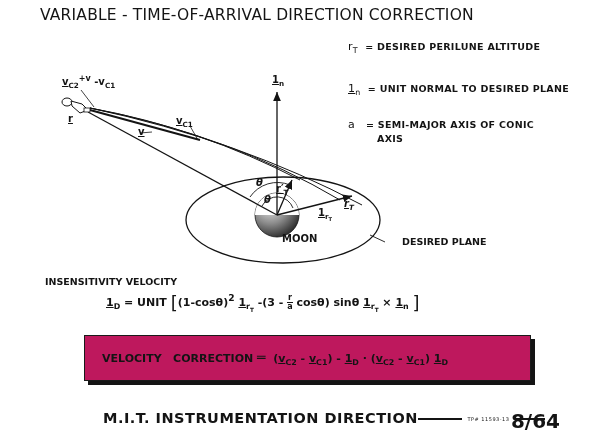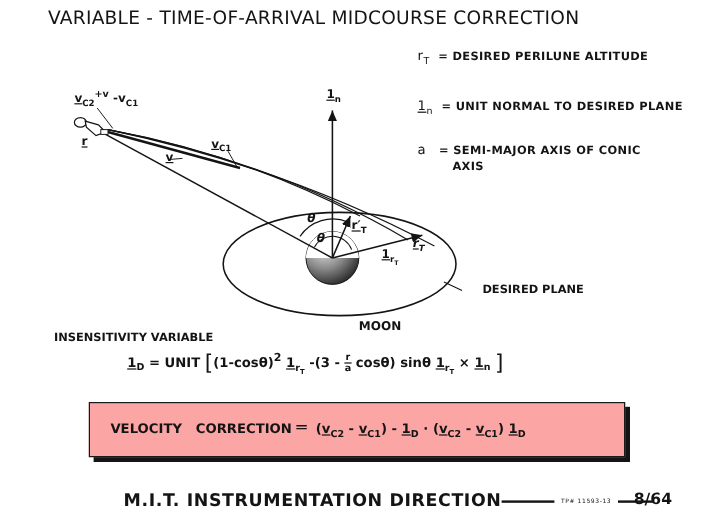--- a/index.html
+++ b/index.html
@@ -7,35 +7,35 @@
          font-family: "DejaVu Sans", sans-serif; color: #141414; }
   .abs { position: absolute; white-space: nowrap; }
   .title { left: 40px; top: 6px; font-size: 15.5px; letter-spacing: 0.2px; }
   .legend { font-size: 9.5px; font-weight: bold; letter-spacing: 0.3px; }
   .sym { font-size: 11px; font-weight: normal; }
   .ul { text-decoration: underline; }
   sub { font-size: 0.72em; }
   svg.diagram { position: absolute; left: 0; top: 0; }
   .insens-h { left: 45px; top: 276px; font-size: 9.5px; font-weight: bold; }
   .formula { left: 106px; top: 292px; font-size: 11px; font-weight: bold; }
-  .box { position: absolute; left: 74px; top: 335px; width: 445px; height: 44px;
-         border: 1.5px solid #1a1a1a; background: #fca5a5;
+  .box { position: absolute; left: 84px; top: 335px; width: 445px; height: 44px;
+         border: 1.5px solid #1a1a1a; background: #be185d;
          box-shadow: 4px 4px 0 #141414; }
   .box-text { position: absolute; left: 17px; top: 13px; font-size: 11px; font-weight: bold; white-space: nowrap; }
   .footer { top: 410px; left: 103px; font-size: 14.5px; font-weight: bold;
             font-family: "DejaVu Sans", sans-serif; letter-spacing: 0.5px; }
   .tp { font-size: 5px; font-weight: normal; vertical-align: middle; }
   .dash { display: inline-block; height: 2px; background: #141414; vertical-align: middle; }
-  .page { right: 40px; top: 409px; font-size: 13px; font-weight: bold; position: absolute; }
+  .page { right: 40px; top: 409px; font-size: 20px; font-weight: bold; position: absolute; }
   .lbl { font-size: 10px; font-weight: bold; }
 </style>
 </head>
 <body>
 
-<div class="abs title">VARIABLE - TIME-OF-ARRIVAL MIDCOURSE CORRECTION</div>
+<div class="abs title">VARIABLE - TIME-OF-ARRIVAL DIRECTION CORRECTION</div>
 
 <div class="abs legend" style="left:348px; top:40px;">
   <span class="sym"><span>r</span><sub>T</sub></span>
   &nbsp;<span>= DESIRED PERILUNE ALTITUDE</span>
 </div>
 <div class="abs legend" style="left:348px; top:82px;">
   <span class="sym ul"><span>1</span><sub>n</sub></span>
   &nbsp;<span>= UNIT NORMAL TO DESIRED PLANE</span>
 </div>
 <div class="abs legend" style="left:348px; top:106px; line-height:14px;margin-top:12px;">
@@ -94,27 +94,27 @@
 <div class="abs lbl" style="left:62px; top:74px;">
   <span class="ul">v</span><sub>C2</sub><sup style="font-size:8px">+v</sup>
   <span>-v</span><sub>C1</sub>
 </div>
 <div class="abs lbl ul" style="left:68px; top:113px;">r</div>
 <div class="abs lbl ul" style="left:138px; top:126px;">v</div>
 <div class="abs lbl" style="left:176px; top:115px;"><span class="ul">v</span><sub>C1</sub></div>
 <div class="abs lbl" style="left:272px; top:74px;"><span class="ul">1</span><sub>n</sub></div>
 <div class="abs lbl" style="left:256px; top:177px; font-style:italic;">θ</div>
 <div class="abs lbl" style="left:264px; top:194px; font-style:italic;">θ</div>
-<div class="abs lbl" style="left:293px; top:183px;"><span class="ul">r′</span><sub>T</sub></div>
+<div class="abs lbl" style="left:276px; top:183px;"><span class="ul">r′</span><sub>T</sub></div>
 <div class="abs lbl" style="left:344px; top:198px;font-style:italic;"><span class="ul">r</span><sub>T</sub></div>
 <div class="abs lbl" style="left:318px; top:207px;"><span class="ul">1</span><sub><span>r</span><sub>T</sub></sub></div>
-<div class="abs lbl" style="left:299px; top:233px;margin-top:34px;">MOON</div>
+<div class="abs lbl" style="left:282px; top:233px;">MOON</div>
 <div class="abs lbl" style="left:386px; top:236px; font-size:9.5px;padding-left:16px;">DESIRED PLANE</div>
 
-<div class="abs insens-h">INSENSITIVITY VARIABLE</div>
+<div class="abs insens-h">INSENSITIVITY VELOCITY</div>
 <div class="abs formula">
   <span class="ul">1</span><sub>D</sub>
   <span>= UNIT</span>
   <span style="font-size:18px; font-weight:normal; vertical-align:middle;">[</span><span>(1-cosθ)</span><sup>2</sup>
   <span class="ul">1</span><sub>r<sub>T</sub></sub>
   <span>-(3 -</span>
   <span style="display:inline-block; text-align:center; font-size:8px; vertical-align:middle; line-height:8px;"><span>r</span><br><span style="border-top:1px solid #141414; display:block;">a</span></span>
   <span>cosθ) sinθ</span>
   <span class="ul">1</span><sub>r<sub>T</sub></sub>
   <span>×</span>

